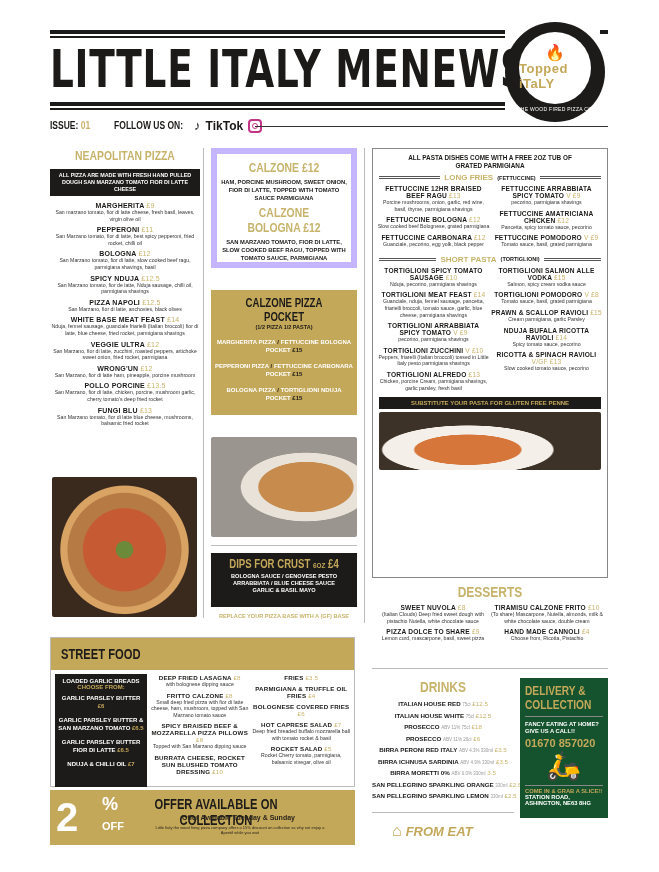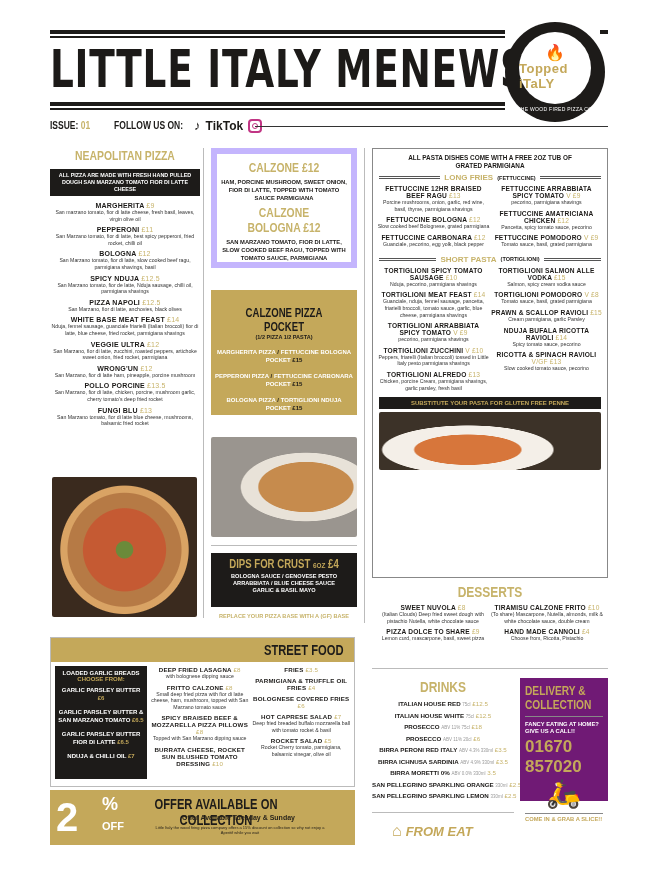--- a/index.html
+++ b/index.html
@@ -35,21 +35,21 @@
 .boxw{position:absolute;border:6px solid #c4b5fd;background:#fff}
 .sep{position:absolute;width:1px;background:#bbb}
 .pastabox{position:absolute;left:372px;top:148px;width:236px;height:430px;border:1px solid #888}
 .pasta-head{background:#1d1b19;height:24px;display:flex;align-items:center;justify-content:center}
 .subhead{display:flex;align-items:center;gap:4px;margin:3px 6px;font-size:8px}
 .subhead .l{flex:1;border-top:1px solid #555;border-bottom:1px solid #555;height:3px}
 .two{display:flex;padding:0 4px}
 .two>div{flex:1}
 .street{position:absolute;left:50px;top:637px;width:305px;height:150px;border:1px solid #bbb}
 .offer{position:absolute;left:50px;top:790px;width:305px;height:55px}
-.deliv{position:absolute;left:520px;top:678px;width:88px;height:123px;background:#701a75;color:#fff;padding:6px 5px}
+.deliv{position:absolute;left:520px;top:678px;width:88px;height:140px;background:#14532d;color:#fff;padding:6px 5px}
 </style>
 </head>
 <body>
 
 <div class="rule" style="left:50px;top:30px;width:455px;height:4px"></div>
 <div class="rule" style="left:50px;top:36px;width:455px;height:1.5px"></div>
 <div class="rule" style="left:600px;top:30px;width:8px;height:4px"></div>
 <div class="title">LITTLE ITALY MENEWS</div>
 <div class="rule" style="left:50px;top:102px;width:455px;height:4px"></div>
 <div class="rule" style="left:50px;top:108px;width:455px;height:1.5px"></div>
@@ -121,21 +121,21 @@
 <div class="img pizza" style="left:52px;top:477px;width:145px;height:140px"></div>
 <div class="sep" style="left:203px;top:148px;height:470px"></div>
 
 <div class="boxw" style="left:211px;top:148px;width:146px;height:120px;padding:6px 4px">
   <div class="sec-h gold" style="font-size:13px">CALZONE £12</div>
   <div style="font-size:5.8px;font-weight:bold;text-align:center;line-height:8px;margin:3px 0">HAM, PORCINE MUSHROOM, SWEET ONION, FIOR DI LATTE, TOPPED WITH TOMATO SAUCE PARMIGIANA</div>
   <div class="sec-h gold" style="font-size:13px">CALZONE BOLOGNA £12</div>
   <div style="font-size:5.8px;font-weight:bold;text-align:center;line-height:8px;margin-top:3px">SAN MARZANO TOMATO, FIOR DI LATTE, SLOW COOKED BEEF RAGU, TOPPED WITH TOMATO SAUCE, PARMIGIANA</div>
 </div>
 
-<div class="goldbg abs" style="left:211px;top:290px;width:146px;height:125px;padding:16px 4px">
+<div class="goldbg abs" style="left:211px;top:290px;width:146px;height:125px;padding:6px 4px">
   <div class="sec-h" style="font-size:12px;color:#1d1b19">CALZONE PIZZA POCKET</div>
   <div style="font-size:5.5px;text-align:center;font-weight:bold">(1/2 PIZZA 1/2 PASTA)</div>
   <div id="pocket-list">
       <div style="text-align: center; font-size: 6px; font-weight: bold; margin-top: 8px; line-height: 8px;"><span style="color: rgb(255, 255, 255);">MARGHERITA PIZZA</span><span style="color: rgb(29, 27, 25);"> / </span><span style="color: rgb(255, 255, 255);">FETTUCCINE BOLOGNA POCKET</span> <span style="color: rgb(29, 27, 25);">£15</span></div>
       <div style="text-align: center; font-size: 6px; font-weight: bold; margin-top: 8px; line-height: 8px;"><span style="color: rgb(255, 255, 255);">PEPPERONI PIZZA</span><span style="color: rgb(29, 27, 25);"> / </span><span style="color: rgb(255, 255, 255);">FETTUCCINE CARBONARA POCKET</span> <span style="color: rgb(29, 27, 25);">£15</span></div>
       <div style="text-align: center; font-size: 6px; font-weight: bold; margin-top: 8px; line-height: 8px;"><span style="color: rgb(255, 255, 255);">BOLOGNA PIZZA</span><span style="color: rgb(29, 27, 25);"> / </span><span style="color: rgb(255, 255, 255);">TORTIGLIONI NDUJA POCKET</span> <span style="color: rgb(29, 27, 25);">£15</span></div>
     </div>
 </div>
 
 <div class="img calz" style="left:211px;top:437px;width:146px;height:100px"></div>
@@ -271,21 +271,21 @@
         <div class="item">
           <div class="n" style="font-size: 6.6px;"><span>HAND MADE CANNOLI</span> <span class="p">£4</span></div>
           <div class="d">Choose from, Ricotta, Pistachio</div>
         </div>
       </div>
   </div>
 </div>
 <div class="rule" style="left:372px;top:668px;width:236px;height:1px;background:#bbb"></div>
 
 <div class="street">
-  <div class="goldbg" style="height:24px;display:flex;align-items:center;justify-content:flex-end">
+  <div class="goldbg" style="height:32px;display:flex;align-items:center;justify-content:flex-start">
     <span class="sec-h" style="font-size:14px;color:#1d1b19">STREET FOOD</span>
   </div>
   <div style="display:flex;padding:4px;gap:4px">
     <div class="dark" style="width:92px;height:113px;padding:4px 3px;text-align:center">
       <div style="font-size:6px;font-weight:bold">LOADED GARLIC BREADS</div>
       <div style="font-size:6px;font-weight:bold;color:#c4a85a;margin-bottom:4px">CHOOSE FROM:</div>
       <div id="garlic-list">
           <div style="font-size: 6px; font-weight: bold; margin-bottom: 6px; line-height: 8px;"><span>GARLIC PARSLEY BUTTER</span> <span style="color: rgb(196, 168, 90);">£6</span></div>
           <div style="font-size: 6px; font-weight: bold; margin-bottom: 6px; line-height: 8px;"><span>GARLIC PARSLEY BUTTER &amp; SAN MARZANO TOMATO</span> <span style="color: rgb(196, 168, 90);">£6.5</span></div>
           <div style="font-size: 6px; font-weight: bold; margin-bottom: 6px; line-height: 8px;"><span>GARLIC PARSLEY BUTTER FIOR DI LATTE</span> <span style="color: rgb(196, 168, 90);">£6.5</span></div>
@@ -357,19 +357,19 @@
 <div class="rule" style="left:372px;top:812px;width:142px;height:1px;background:#bbb"></div>
 <div class="abs" style="left:392px;top:822px;display:flex;align-items:center;gap:4px;color:#c4a85a">
   <span style="font-size:16px">⌂</span>
   <span style="font-size:13px;font-weight:bold;font-style:italic">FROM EAT</span>
 </div>
 
 <div class="deliv">
   <div style="font-size:12px;font-weight:bold;color:#c4a85a;line-height:14px;transform:scaleX(.85);transform-origin:left">DELIVERY &amp; COLLECTION</div>
   <div style="border-top:1px solid #888;margin:4px 0"></div>
   <div style="font-size:5.8px;font-weight:bold;line-height:7px">FANCY EATING AT HOME? GIVE US A CALL!!</div>
-  <div style="font-size:17px;font-weight:bold;color:#c4a85a;margin-top:2px">01670 857020</div>
+  <div style="font-size:11px;font-weight:bold;color:#c4a85a;margin-top:2px">01670 857020</div>
   <div style="font-size:28px;text-align:center;line-height:34px">🛵</div>
   <div style="border-top:1px solid #888;margin:2px 0"></div>
   <div style="font-size:5.8px;font-weight:bold;color:#c4a85a">COME IN &amp; GRAB A SLICE!!</div>
   <div style="font-size:5.8px;font-weight:bold">STATION ROAD,</div>
   <div style="font-size:5.8px;font-weight:bold">ASHINGTON, NE63 8HG</div>
 </div>
 
 </body></html>

